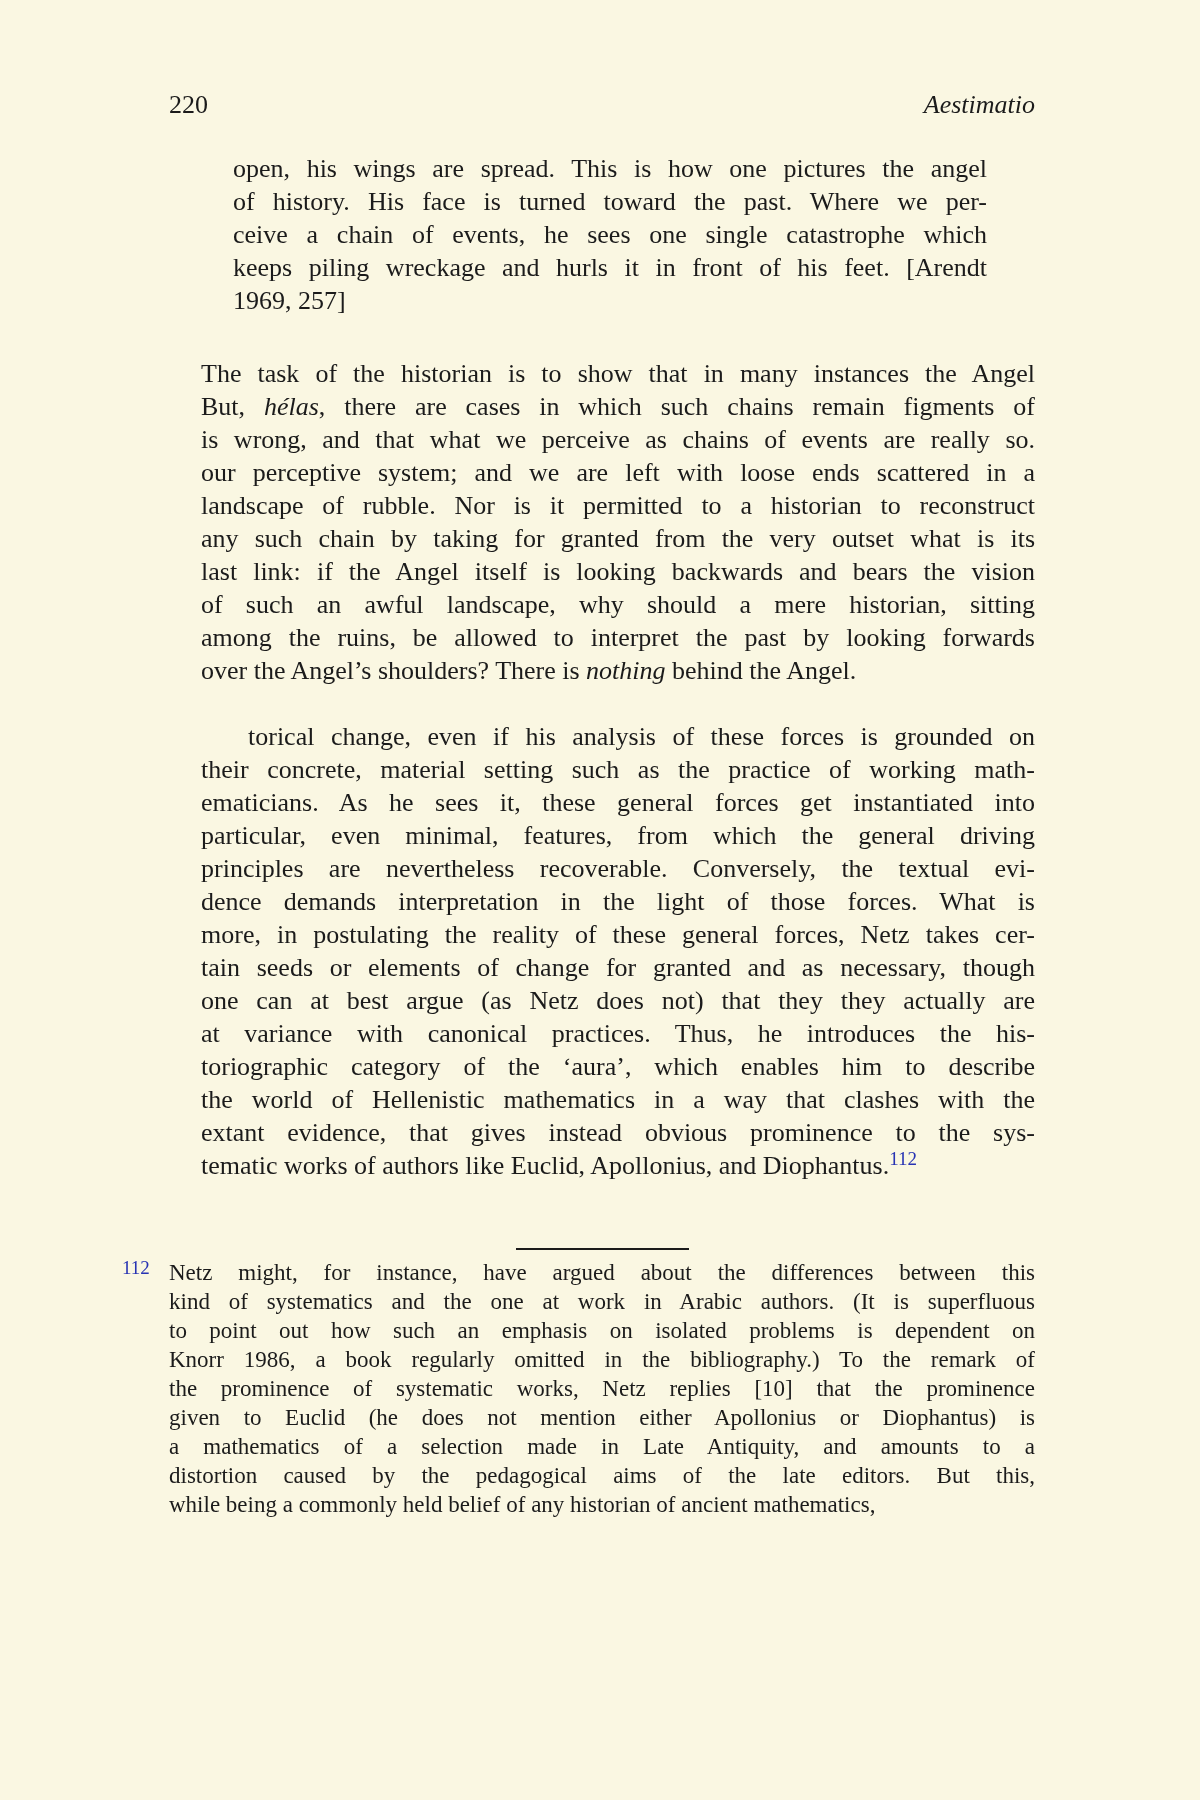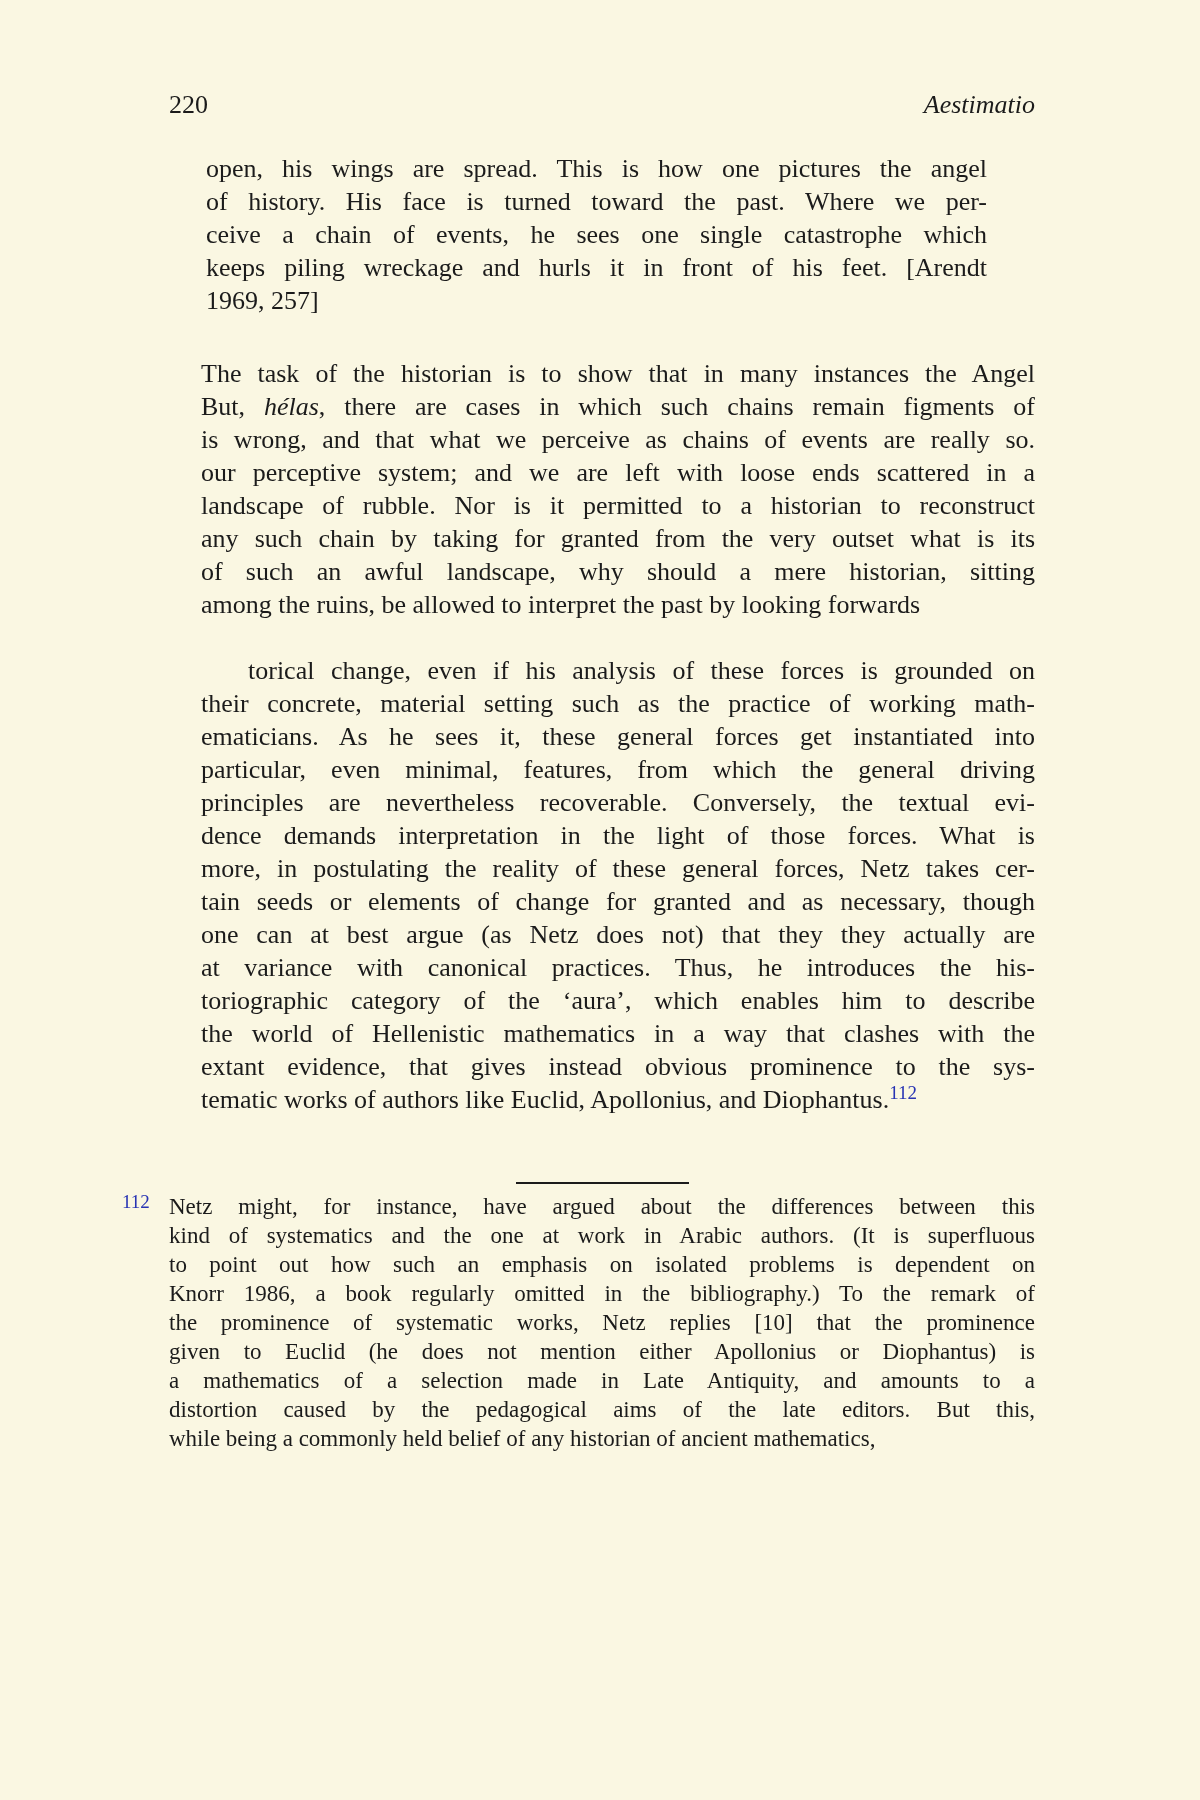--- a/index.html
+++ b/index.html
@@ -21,21 +21,21 @@
     justify-content: space-between;
     align-items: flex-start;
     font-size: 26px;
     line-height: 33px;
   }
   .journal-title { font-style: italic; }
   .textblock { font-size: 26px; line-height: 33px; margin-left: 32px; }
   .tline { text-align: justify; text-align-last: justify; white-space: normal; }
   .tline:last-child { text-align-last: left; }
   .blockquote {
-    margin: 31px 48px 0 37px;
+    margin: 31px 48px 0 64px;
   }
   .para-1 { margin-top: 40px; }
   .para-2 { margin-top: 33px; }
   .para-indent .tline:first-child { text-indent: 47px; }
   sup.fnref {
     font-size: 19px;
     line-height: 0;
     vertical-align: 9px;
     color: #2733b3;
   }
@@ -77,22 +77,24 @@
       <div class="tline">1969, 257]</div>
     </div>
 
   <div class="textblock para-1">
       <div class="tline">The task of the historian is to show that in many instances the Angel</div>
       <div class="tline">But, <i>hélas</i>, there are cases in which such chains remain figments of</div>
       <div class="tline">is wrong, and that what we perceive as chains of events are really so.</div>
       <div class="tline">our perceptive system; and we are left with loose ends scattered in a</div>
       <div class="tline">landscape of rubble.  Nor is it permitted to a historian to reconstruct</div>
       <div class="tline">any such chain by taking for granted from the very outset what is its</div>
+      <div class="tline">last link: if the Angel itself is looking backwards and bears the vision</div>
       <div class="tline">of such an awful landscape, why should a mere historian, sitting</div>
       <div class="tline">among the ruins, be allowed to interpret the past by looking forwards</div>
+      <div class="tline">over the Angel’s shoulders?  There is <i>nothing</i> behind the Angel.</div>
     </div>
 
   <div class="textblock para-2 para-indent">
       <div class="tline">torical change, even if his analysis of these forces is grounded on</div>
       <div class="tline">their concrete, material setting such as the practice of working math-</div>
       <div class="tline">ematicians.  As he sees it, these general forces get instantiated into</div>
       <div class="tline">particular, even minimal, features, from which the general driving</div>
       <div class="tline">principles are nevertheless recoverable.  Conversely, the textual evi-</div>
       <div class="tline">dence demands interpretation in the light of those forces.  What is</div>
       <div class="tline">more, in postulating the reality of these general forces, Netz takes cer-</div>

